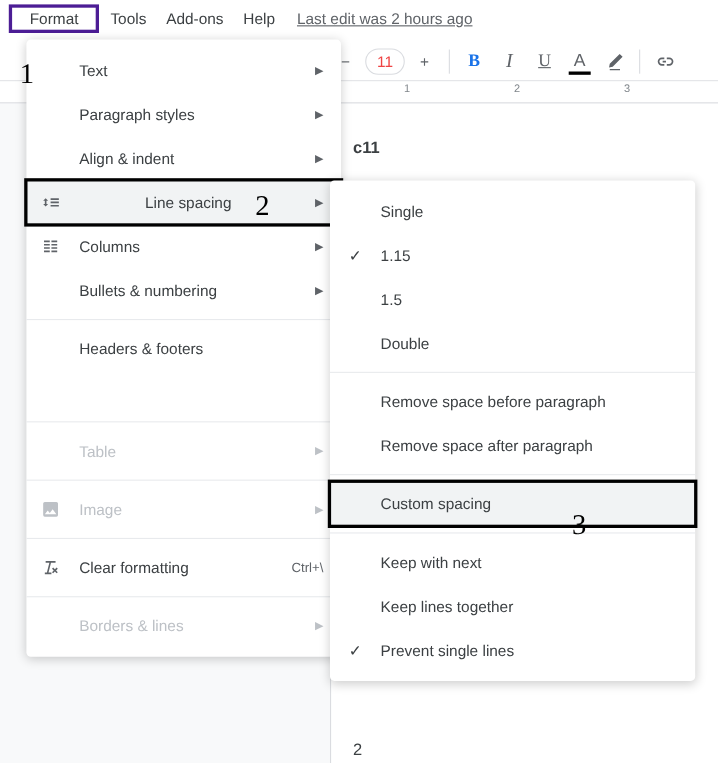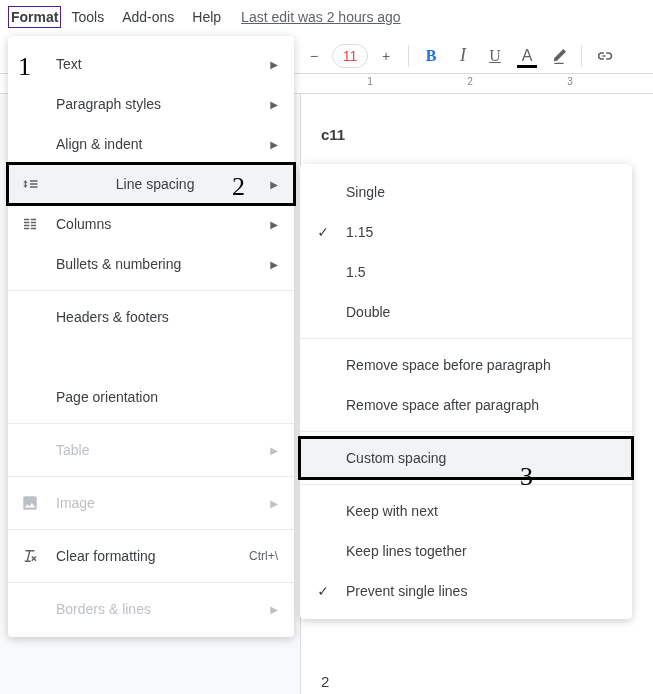--- a/index.html
+++ b/index.html
@@ -20,23 +20,22 @@
     padding: 2px 8px;
     height: 34px;
     gap: 2px;
   }
   .menubar-item {
     padding: 4px 8px;
     cursor: pointer;
     font-size: 14px;
   }
   .menubar-item.boxed {
-    border: 1px solid #4c1d95;
-    padding: 2px 2px;
-    font-weight: bold;
+    border: 3px solid #4c1d95;
+    padding: 2px 16px;
   }
   .last-edit {
     margin-left: 10px;
     color: #5f6368;
     text-decoration: underline;
     font-size: 14px;
   }
   .toolbar {
     display: flex;
     align-items: center;
@@ -117,21 +116,21 @@
     min-height: 600px;
     font-size:15px;
   }
   .page .heading { font-weight:700; margin-top:-8px;}
   .page .para { margin-top: 530px;}
 
   
   .menu {
     position: absolute;
     top: 36px;
-    left: 8px;
+    left: 24px;
     width: 286px;
     background: #fff;
     box-shadow: 0 2px 10px rgba(0,0,0,.2);
     border-radius: 4px;
     padding: 8px 0;
     z-index: 10;
   }
   .menu-item {
     display: flex;
     align-items: center;
@@ -287,24 +286,20 @@
     <span class="mi-arrow">▶</span>
   </div>
   <div class="menu-sep"></div>
   <div class="menu-item">
     <span class="mi-icon"></span>
     <span class="mi-label">Headers &amp; footers</span>
   </div>
   <div class="menu-item">
     <span class="mi-icon"></span>
   </div>
-  <div class="menu-item">
-    <span class="mi-icon"></span>
-    <span class="mi-label">Page orientation</span>
-  </div>
   <div class="menu-sep"></div>
   <div class="menu-item disabled">
     <span class="mi-icon"></span>
     <span class="mi-label">Table</span>
     <span class="mi-arrow">▶</span>
   </div>
   <div class="menu-sep"></div>
   <div class="menu-item disabled">
     <span class="mi-icon">
       <svg width="18" height="18" viewBox="0 0 24 24">

